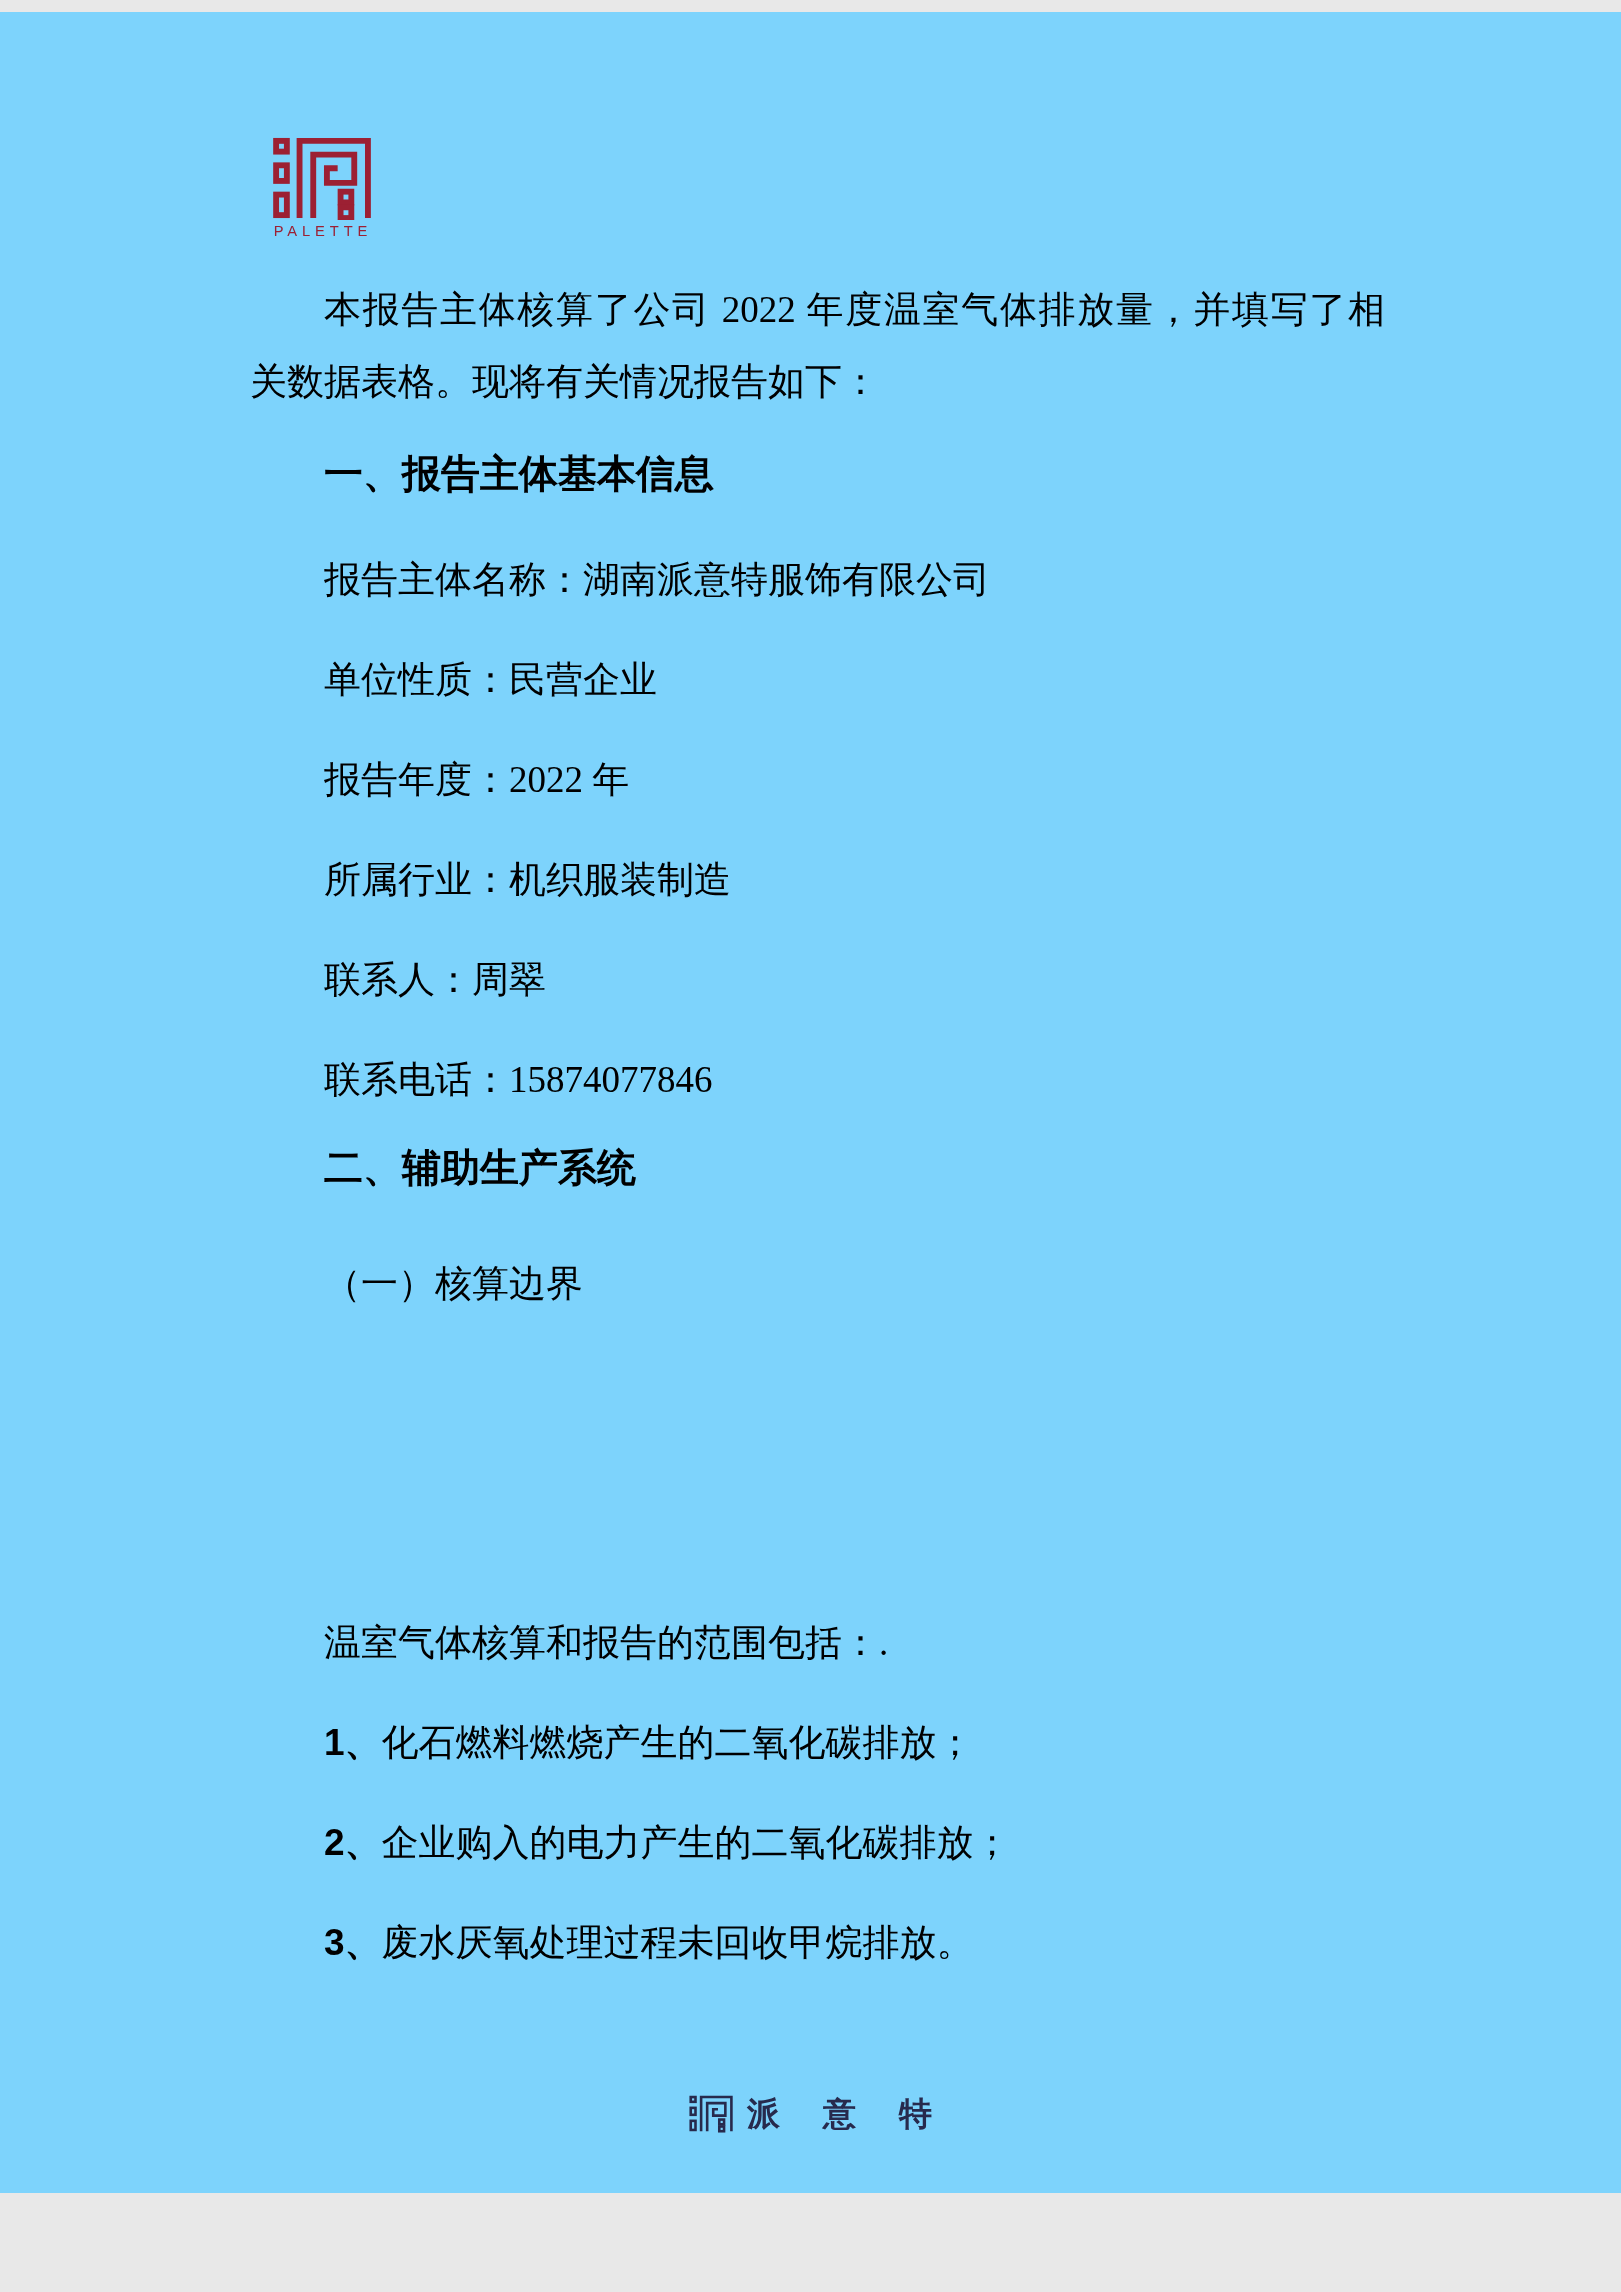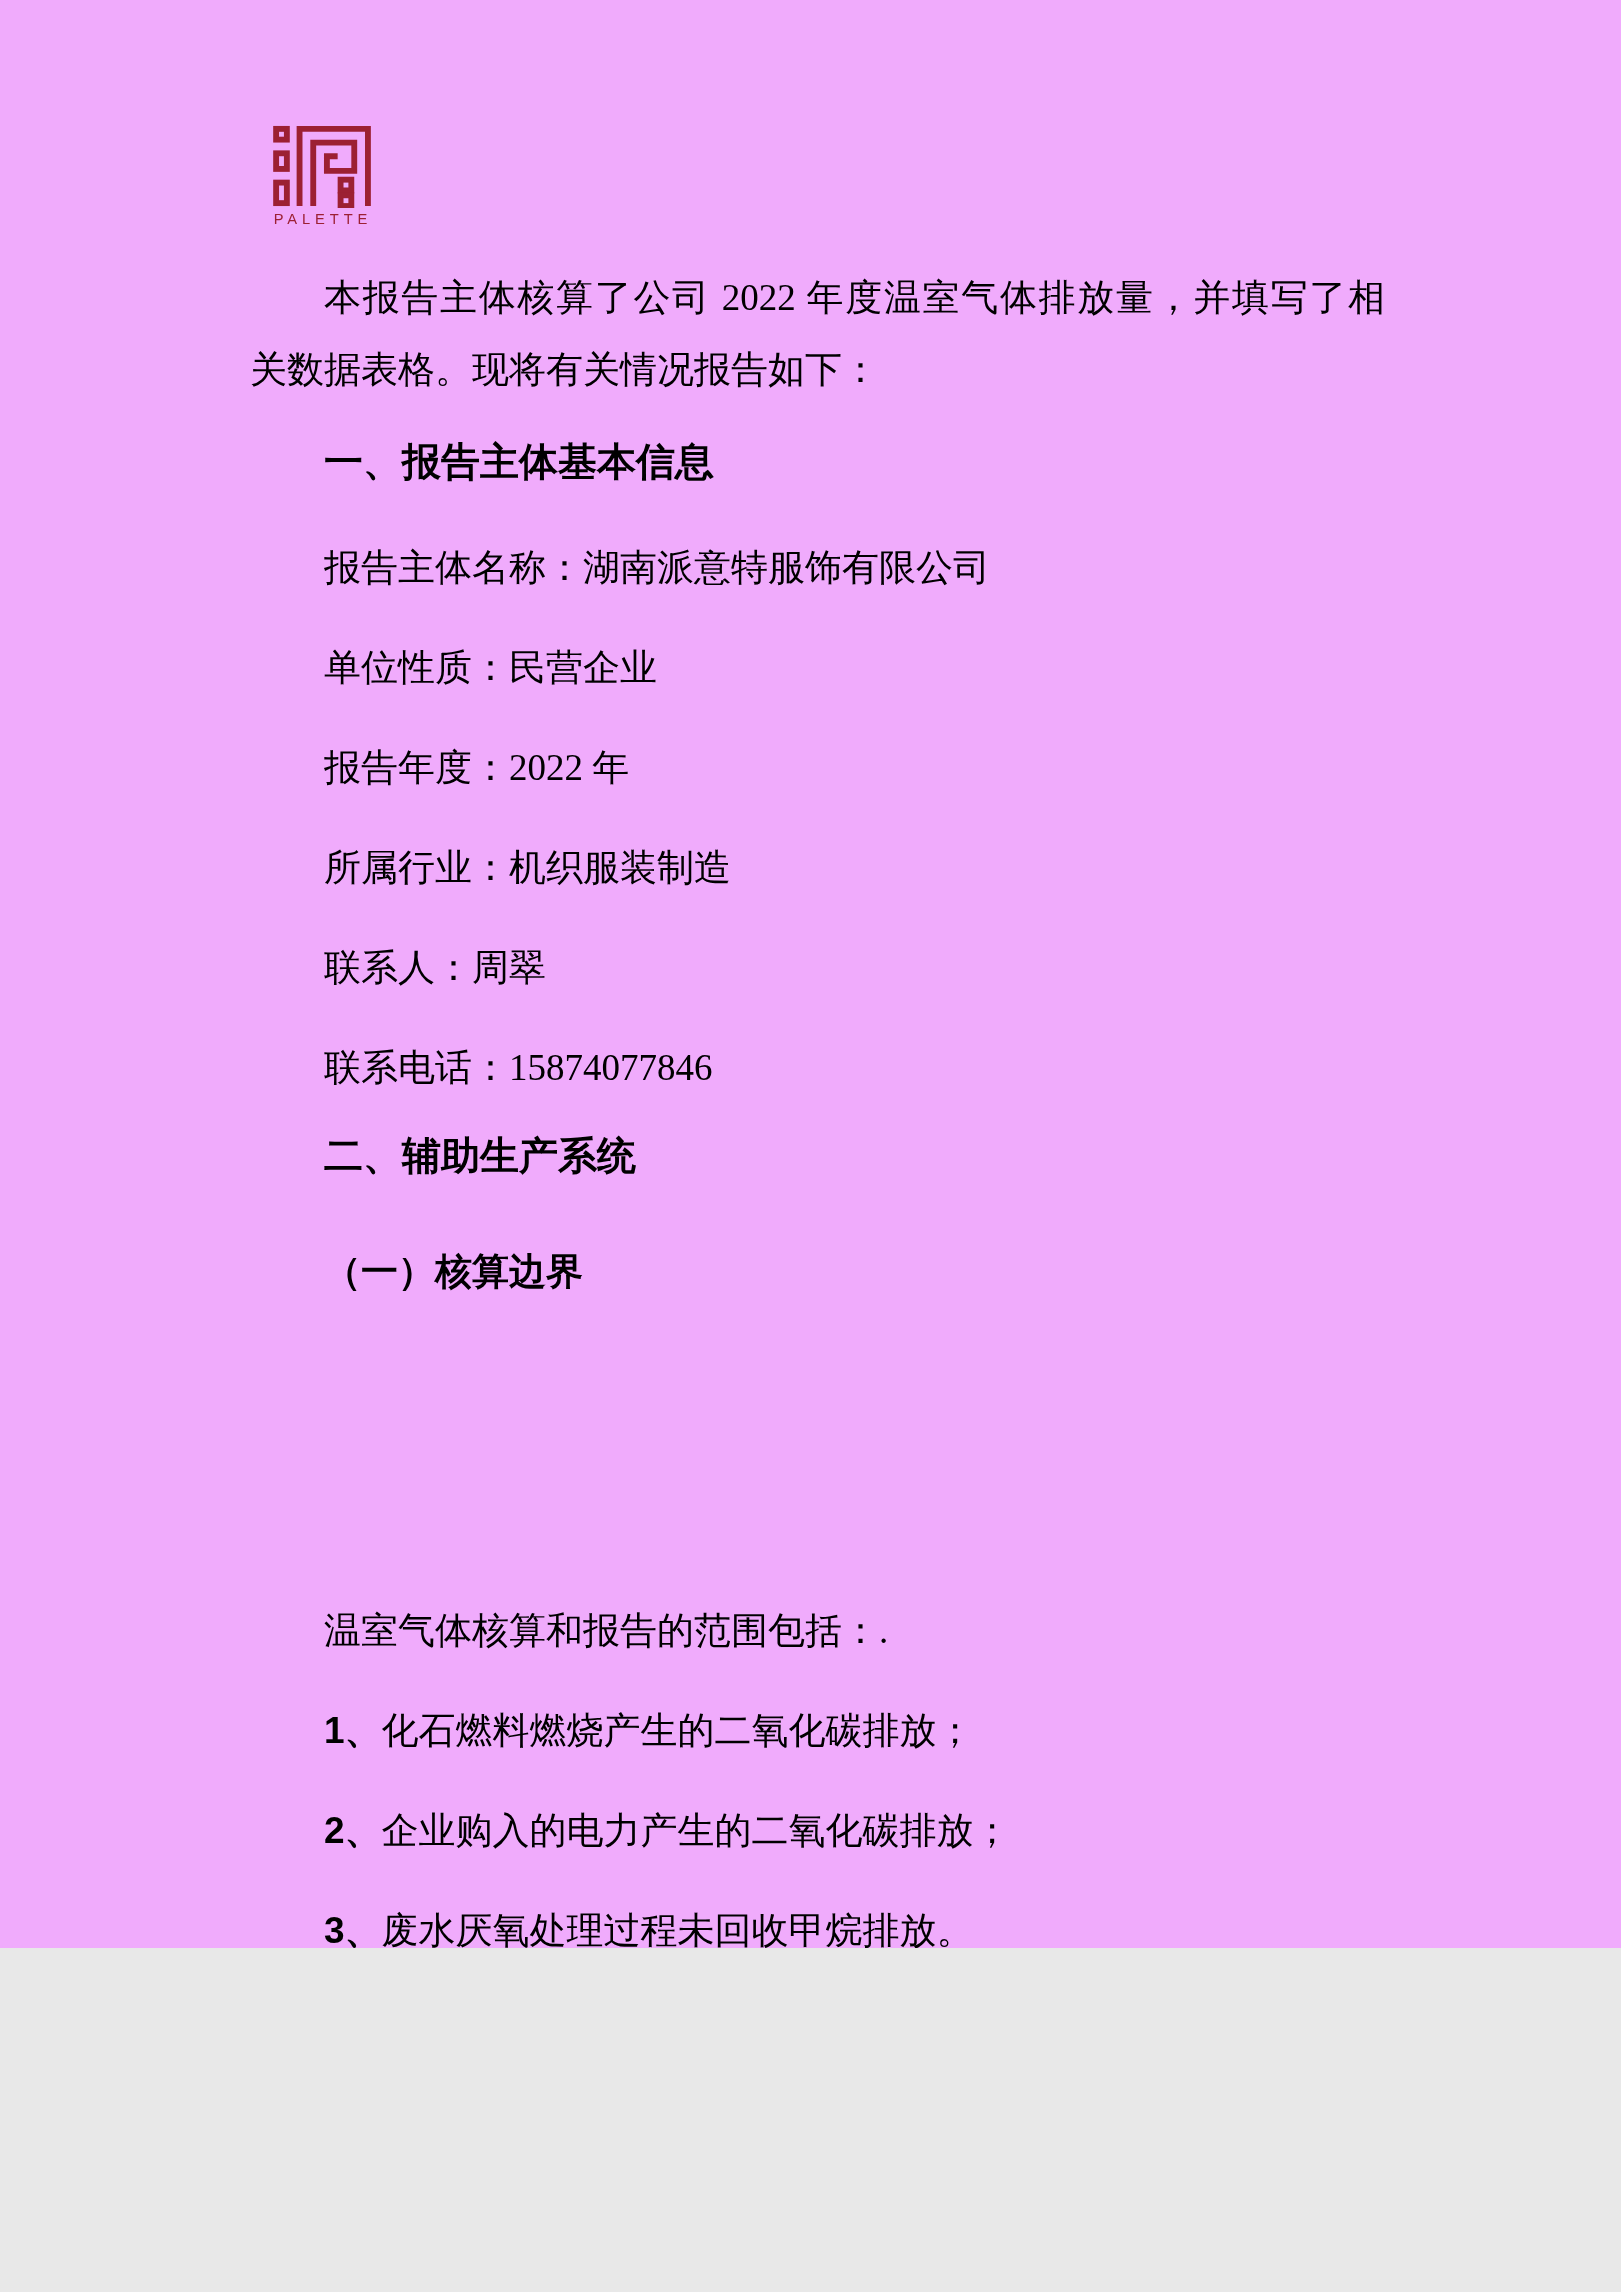--- a/index.html
+++ b/index.html
@@ -1,20 +1,20 @@
 <!DOCTYPE html>
 <html><head>
 <meta charset="utf-8">
 <style>
   html,body{margin:0;padding:0;background:#e8e8e8;}
   .page{
     position:relative;
-    width:1621px;height:1948px;
-    background:#f0abfc;
-    margin:0 auto;
+    width:1621px;height:2181px;
+    background:#7dd3fc;
+    margin:12px auto;
     overflow:hidden;
     font-family:"Liberation Serif","DejaVu Serif",serif;
     color:#000;
   }
   
   .brand{position:absolute;left:272px;top:124px;width:102px;}
   .brand svg{display:block;width:102px;height:84px;}
   .brand-word{
     margin-top:2.9px;
     font-family:"Liberation Sans","DejaVu Sans",sans-serif;
@@ -28,21 +28,21 @@
   }
   .line{display:block;}
   .ind{padding-left:74px;}
   .jl{text-align:justify;text-align-last:justify;}
   .h1{
     font-family:Liberation Serif, serif;
     font-weight:700;font-size:39px;
   }
   .h2{
     font-family:"Liberation Sans","DejaVu Sans",sans-serif;
-    font-weight:700;font-size:37px;
+    font-weight:400;font-size:37px;
   }
   .li-num{
     font-family:"Liberation Sans","DejaVu Sans",sans-serif;
     font-weight:700;
   }
   
   .footer{
     position:absolute;top:2082px;left:0;width:1621px;
     display:flex;justify-content:center;align-items:center;gap:13px;
   }

